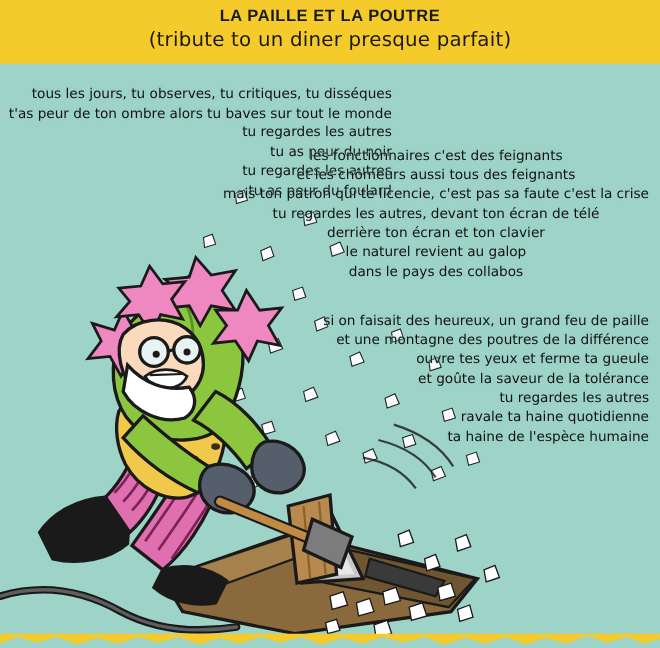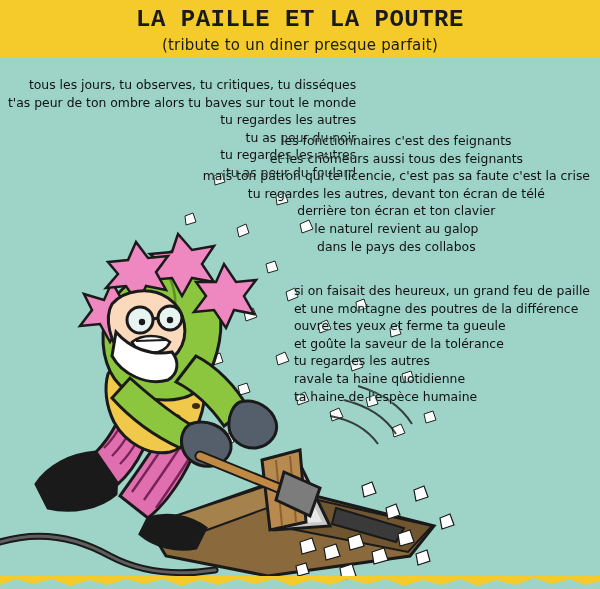--- a/index.html
+++ b/index.html
@@ -31,32 +31,32 @@
   }
   .header-inner {
     position: absolute;
     left: 0;
     top: 0;
     width: 100%;
     text-align: center;
   }
   .title {
     margin: 6px 0 0 0;
-    font-family: Liberation Mono, monospace;
+    font-family: Liberation Sans, sans-serif;
     font-weight: bold;
-    font-size: 24px;
+    font-size: 15px;
     letter-spacing: 0.5px;
     color: #1a1a1a;
     text-transform: uppercase;
     font-stretch: condensed;
   }
   .subtitle {
     margin: 3px 0 0 0;
     font-family: "DejaVu Sans", sans-serif;
-    font-size: 15px;
+    font-size: 18px;
     color: #1a1a1a;
     letter-spacing: 0.2px;
   }
   
   .torn {
     position: absolute;
     left: 0;
     bottom: -1px;
     width: 600px;
     height: 14px;
@@ -91,20 +91,21 @@
     text-align: right;
   }
   .verse-right-1 {
     right: 10px;
     top: 76px;
     text-align: center;
   }
   .verse-right-2 {
     right: 10px;
     top: 226px;
+    text-align: right;
   }
 
   
   .illus {
     position: absolute;
     left: 0;
     top: 0;
     width: 600px;
     height: 533px;
   }

